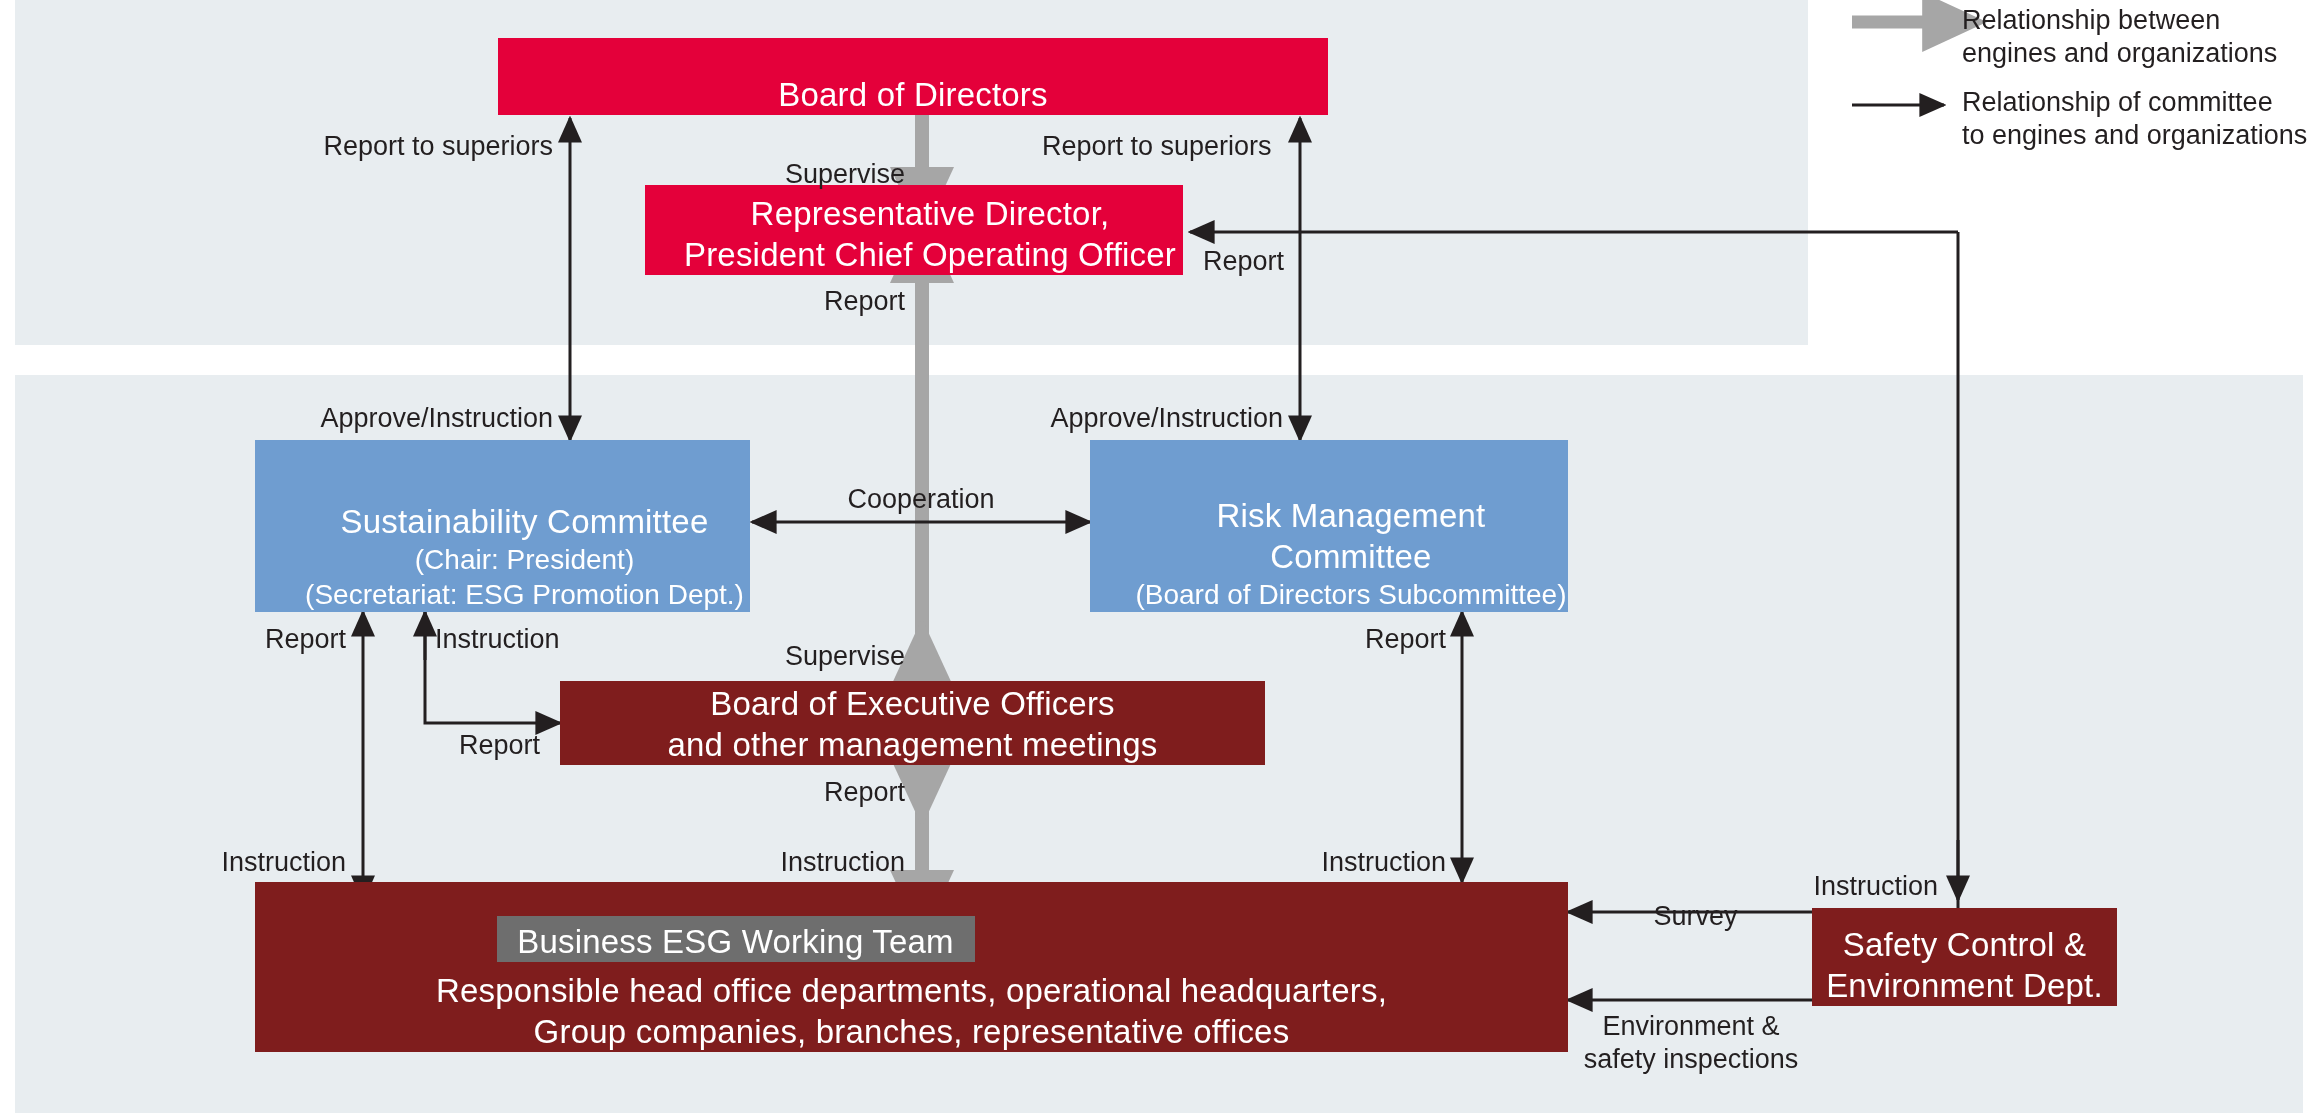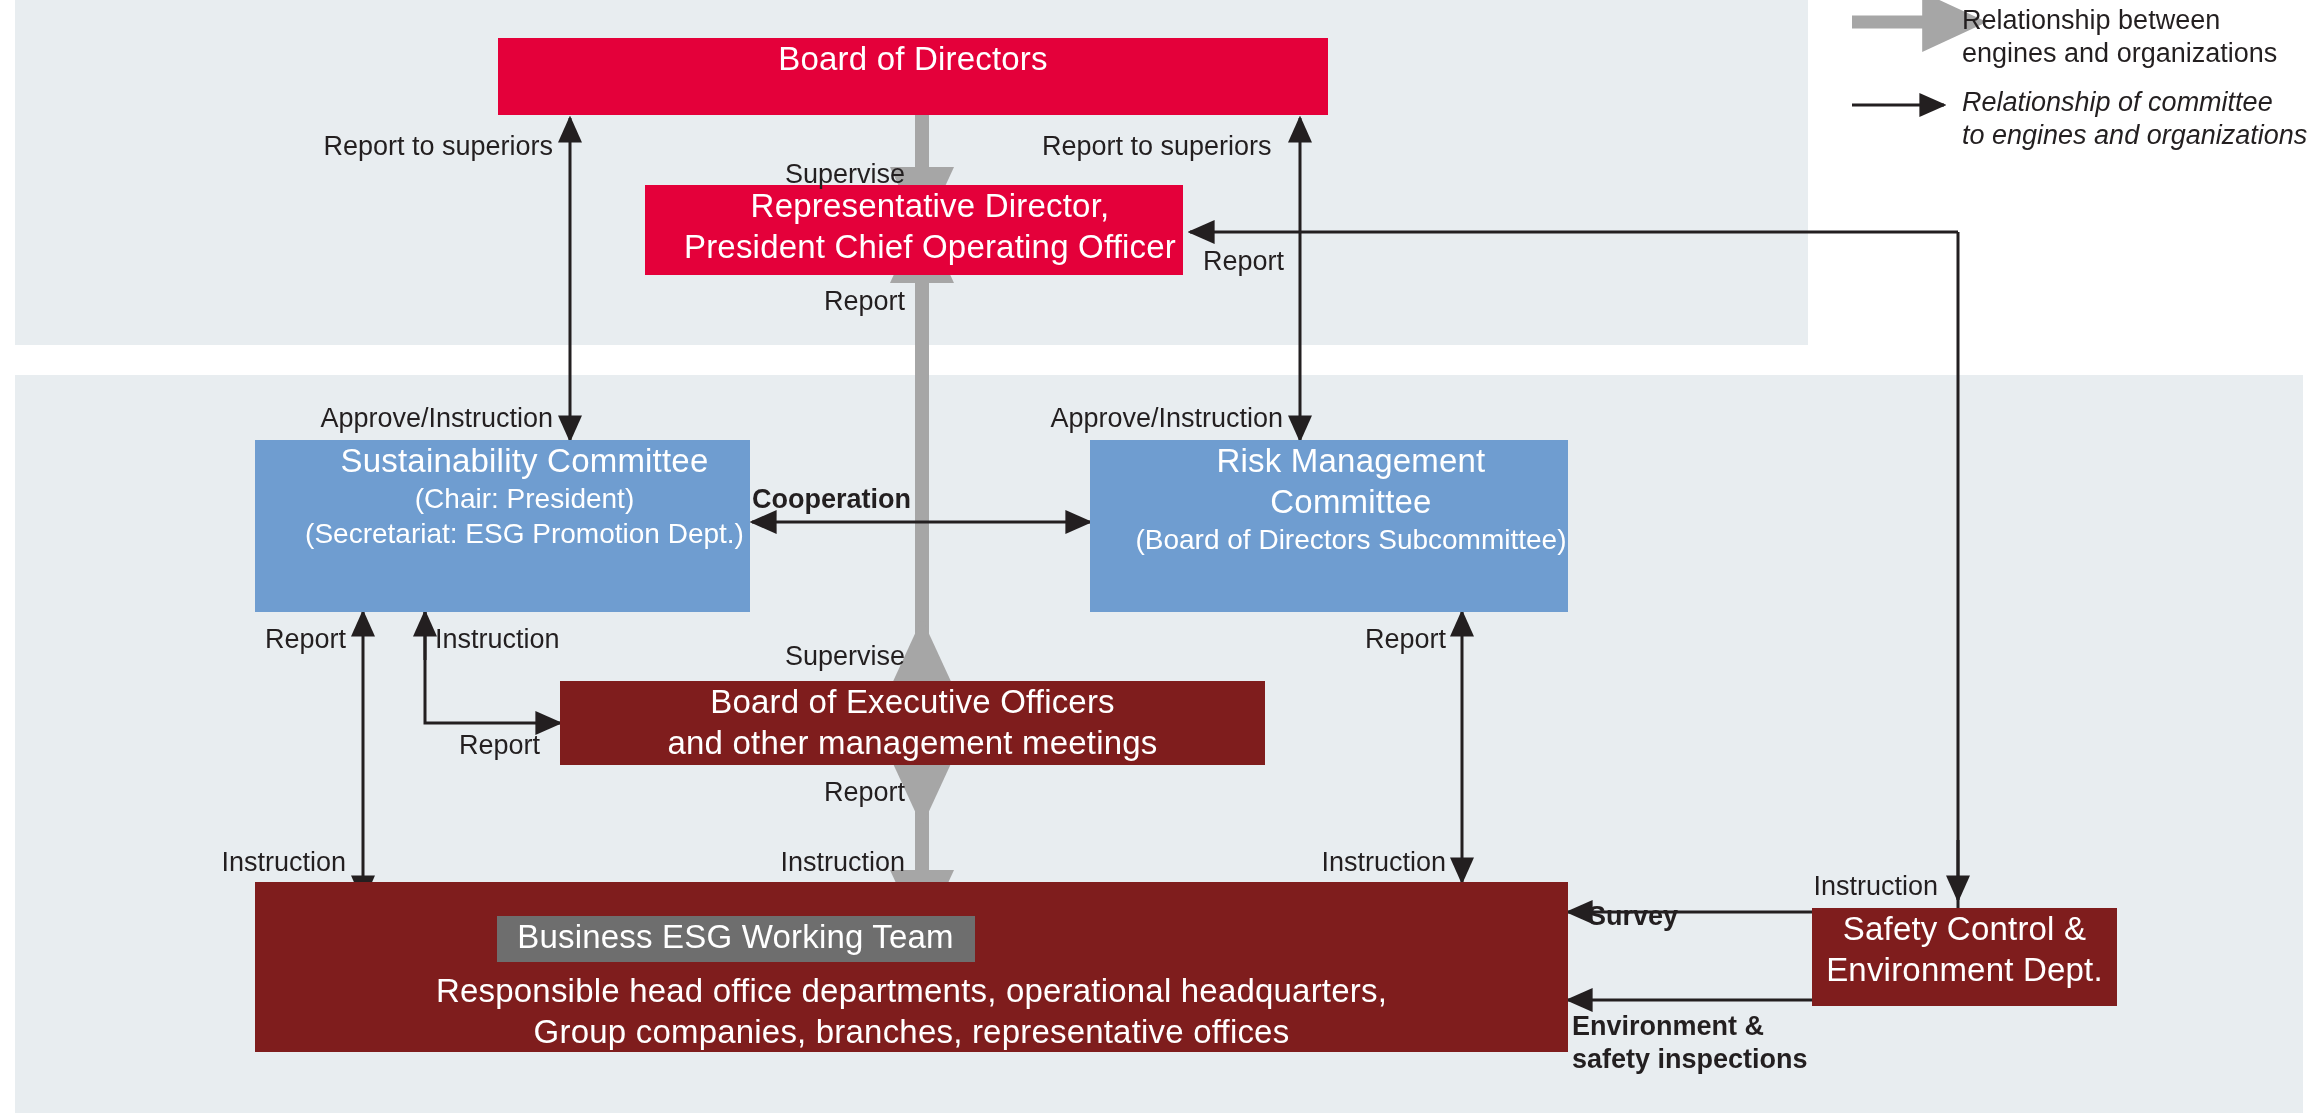--- a/index.html
+++ b/index.html
@@ -1,29 +1,29 @@
 <!DOCTYPE html>
 <html><head>
 <meta charset="utf-8">
 <style>
   html,body{margin:0;padding:0;background:#ffffff;}
   body{width:2316px;height:1113px;position:relative;overflow:hidden;
        font-family:"Liberation Sans","DejaVu Sans",sans-serif;color:#231f20;}
   #stage{position:absolute;left:0;top:0;width:2316px;height:1113px;}
   .panel{position:absolute;background:#e8edf0;}
   .box{position:absolute;display:flex;flex-direction:column;align-items:center;
-       justify-content:flex-start;text-align:center;color:#ffffff;box-sizing:border-box;}
+       justify-content:flex-end;text-align:center;color:#ffffff;box-sizing:border-box;}
   .box .ttl{font-size:33px;line-height:41px;letter-spacing:.2px;}
   .box .sub{font-size:28px;line-height:35px;}
   .box.red{background:#e4003a;}
   .box.blue{background:#6f9dd0;padding-left:44px;}
   .box.gray{background:#7f1d1d;}
   .box.darkgray{background:#6e6e6e;}
   .lbl{position:absolute;font-size:27px;line-height:33px;color:#231f20;white-space:nowrap;}
-  .lbl.c{font-weight:bold;}
+  .lbl.c{text-align:center;}
   .lbl.r{text-align:right;}
   svg.wires{position:absolute;left:0;top:0;width:2316px;height:1113px;overflow:visible;pointer-events:none;}
   .legend{position:absolute;font-size:27px;line-height:33px;color:#231f20;}
 </style>
 </head>
 <body>
 
 <div id="stage">
 
   <div class="panel" style="left:15px;top:0px;width:1793px;height:345px;"></div>
@@ -182,18 +182,18 @@
   <div class="lbl c" style="left:1572px;top:1010px;width:238px;">Environment &amp;</div>
   <div class="lbl c" style="left:1572px;top:1043px;width:238px;">safety inspections</div>
 
   <div class="lbl r" style="left:1700px;top:870px;width:238px;">Instruction</div>
 
   <div class="legend" style="left:1962px;top:4px;">
     <div>Relationship between</div>
     <div>engines and organizations</div>
   </div>
 
-  <div class="legend" style="left:1962px;top:86px;font-style:italic;">
+  <div class="legend" style="left:1962px;top:86px;">
     <div>Relationship of committee</div>
     <div>to engines and organizations</div>
   </div>
 
 </div>
 
 </body></html>

